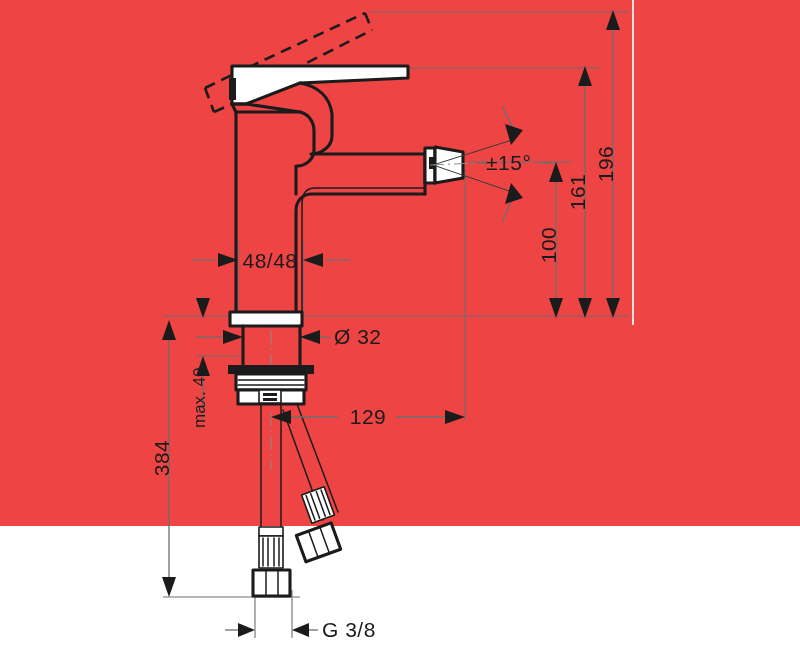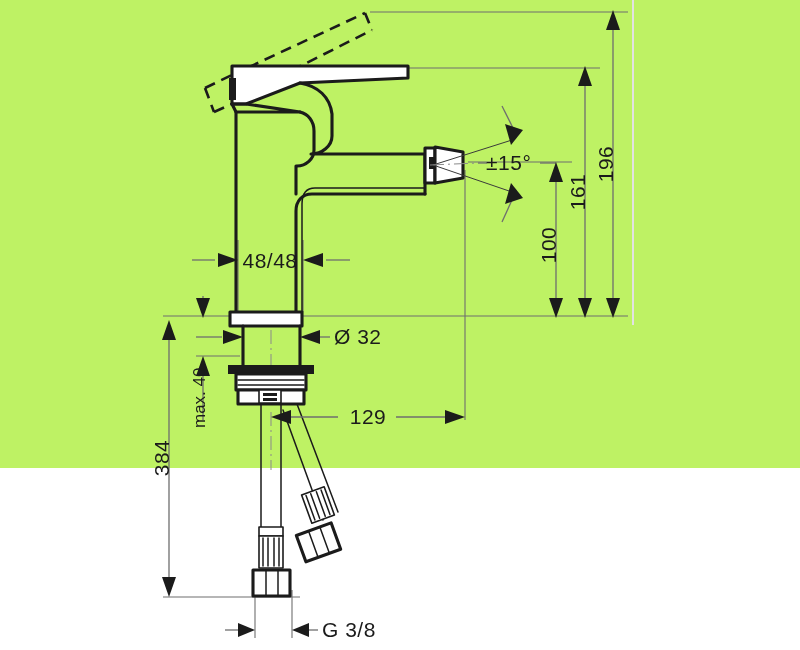--- a/index.html
+++ b/index.html
@@ -9,22 +9,22 @@
   }
   body {
     width: 800px;
     height: 650px;
     font-family: "Liberation Sans", sans-serif;
     overflow: hidden;
   }
   #drawing-root {
     position: relative;
     width: 800px;
-    height: 468px;
-    background: #bef264;
+    height: 526px;
+    background: #ef4444;
   }
   svg#tech-drawing {
     display: block;
     width: 800px;
     height: 650px;
   }
   .dim-text {
     font-family: "Liberation Sans", sans-serif;
     font-size: 21px;
     fill: #1b1b1b;

